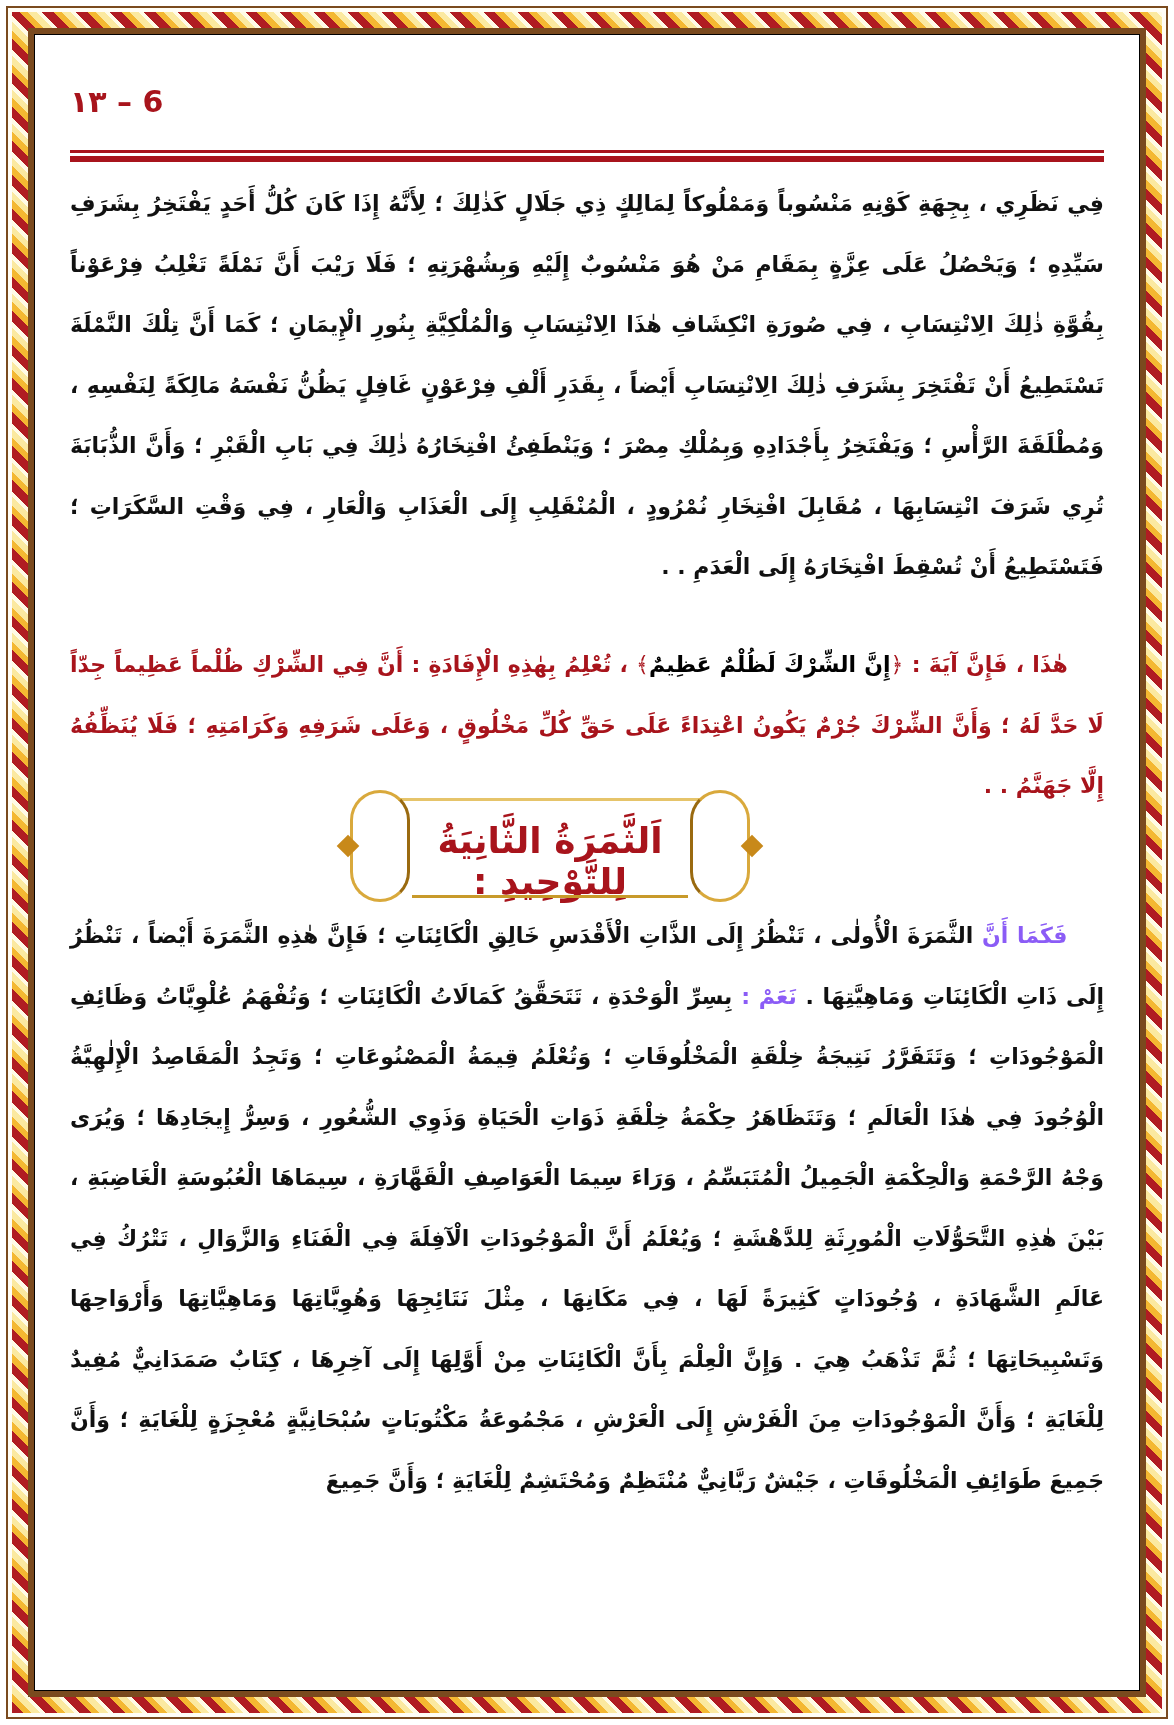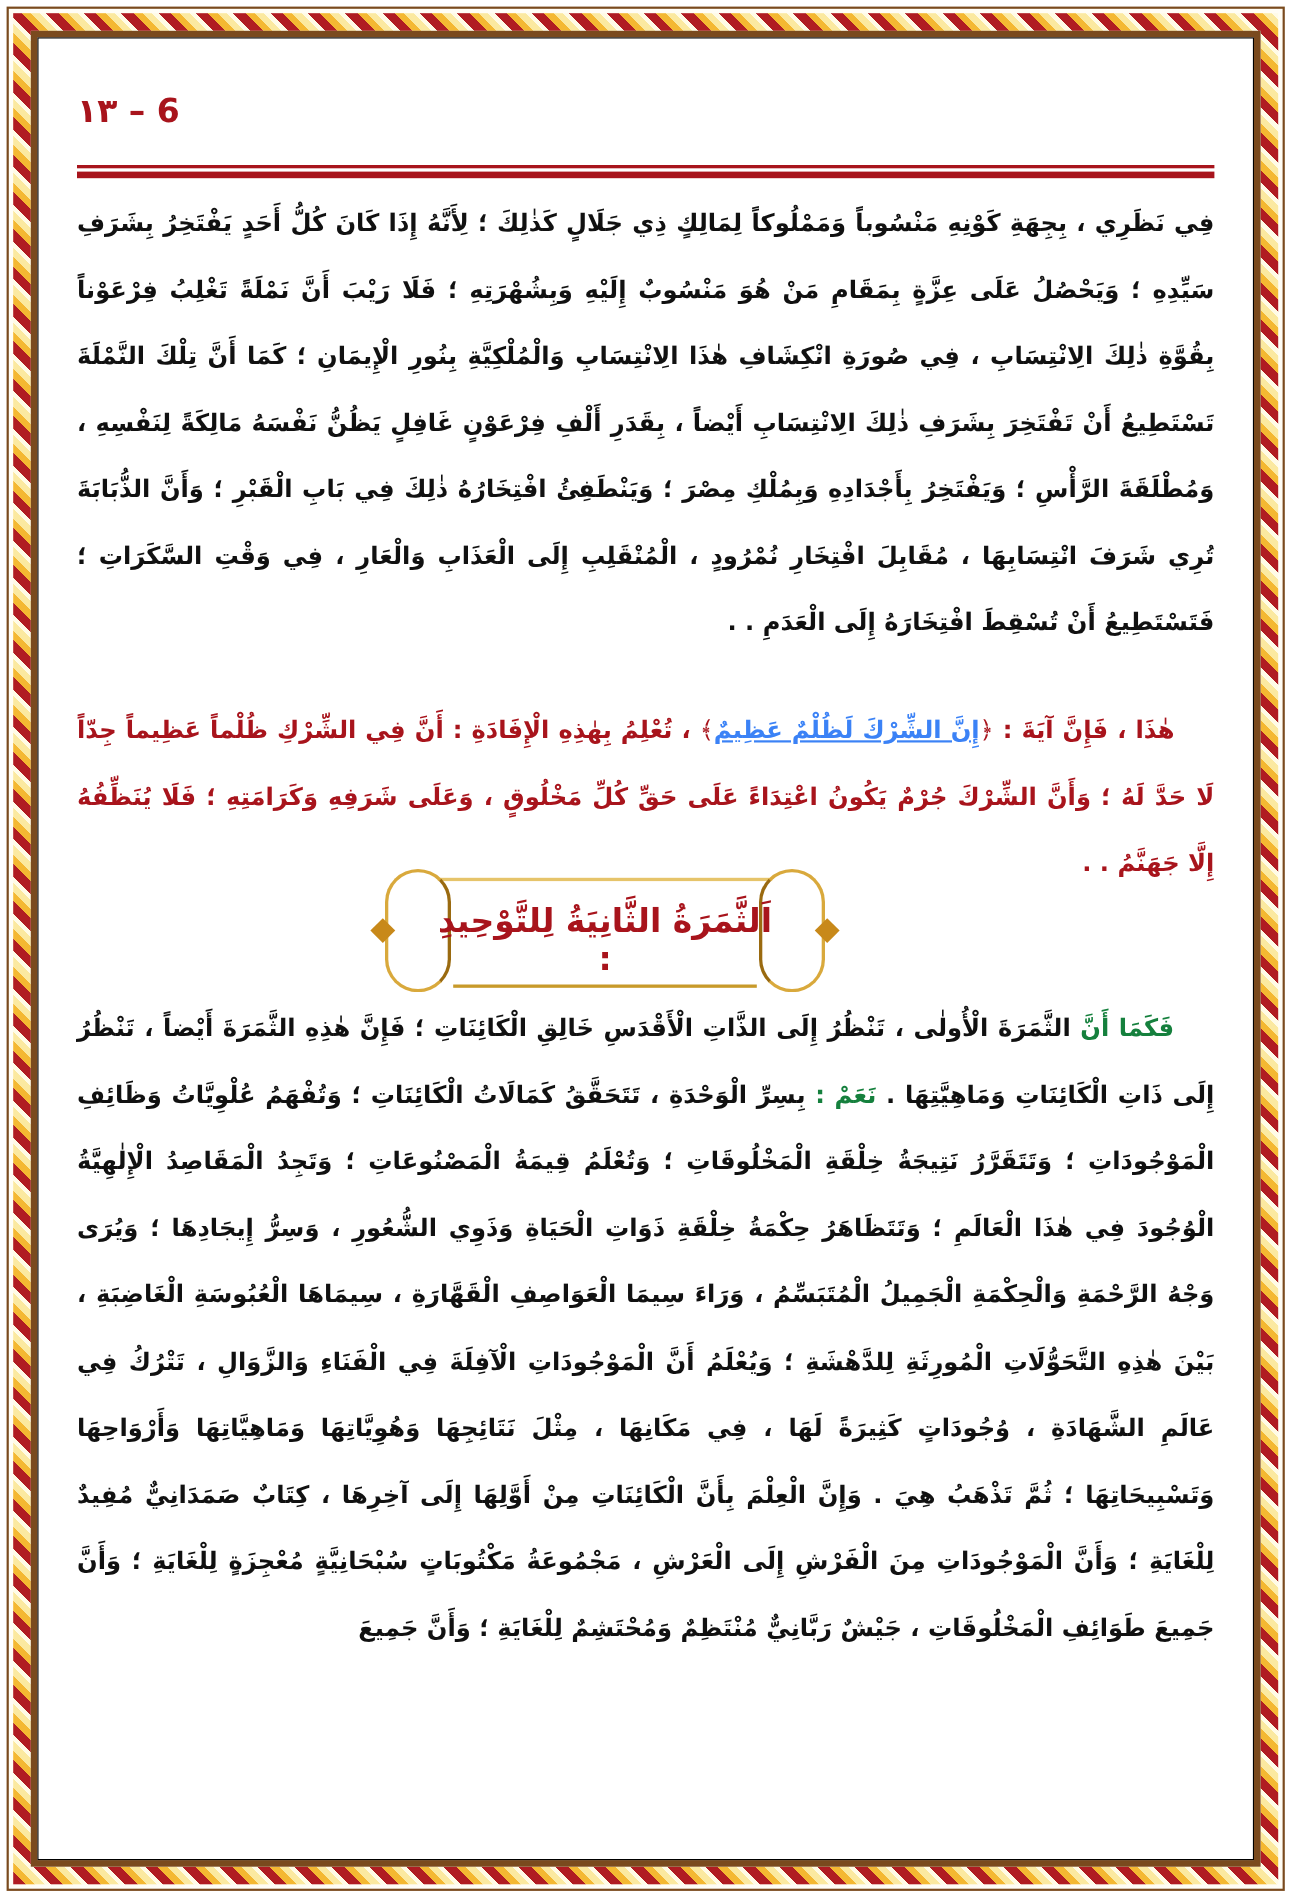--- a/index.html
+++ b/index.html
@@ -49,23 +49,23 @@
   
   .body-text {
     position: absolute; left: 70px; width: 1034px;
     direction: rtl; text-align: justify; text-align-last: right;
     font-family: "DejaVu Sans", sans-serif; font-weight: bold;
     font-size: 22px; line-height: 60.5px; color: #111;
   }
   .p1 { top: 174px; }
   .p2 { top: 635px; color: #a8141c; }
   .p3 { top: 906px; }
-  .verse { color: #3b82f6; text-decoration: underline; }
+  .verse { color: #000000; }
   .verse-bracket { color: #a8141c; font-weight: normal; }
-  .accent { color: #15803d; }
+  .accent { color: #8b5cf6; }
   .indent { display: inline-block; width: 28px; }
 
   
   .cartouche {
     position: absolute; left: 350px; top: 798px; width: 400px; height: 100px;
   }
   .cartouche-line-top {
     position: absolute; left: 48px; right: 48px; top: 0; height: 3px; background: #e6c46a;
   }
   .cartouche-line-bottom {
@@ -80,21 +80,21 @@
   .cartouche-scroll.right { right: 0; border-left-color: #9a6a10; }
   .cartouche-leaf {
     position: absolute; top: 40px; width: 16px; height: 16px;
     background: #c8891a; transform: rotate(45deg);
   }
   .cartouche-leaf.left { left: -10px; }
   .cartouche-leaf.right { right: -10px; }
   .cartouche-title {
     position: absolute; left: 40px; right: 40px; top: 22px; text-align: center;
     direction: rtl; font-family: "DejaVu Sans", sans-serif; font-weight: bold;
-    font-size: 30px; color: #a8141c;
+    font-size: 36px; color: #a8141c;
   }
 </style>
 </head>
 <body>
 
 <div class="frame-outer"></div>
 <div class="frame-band"></div>
 <div class="frame-inner-line"></div>
 
 <div class="header">

